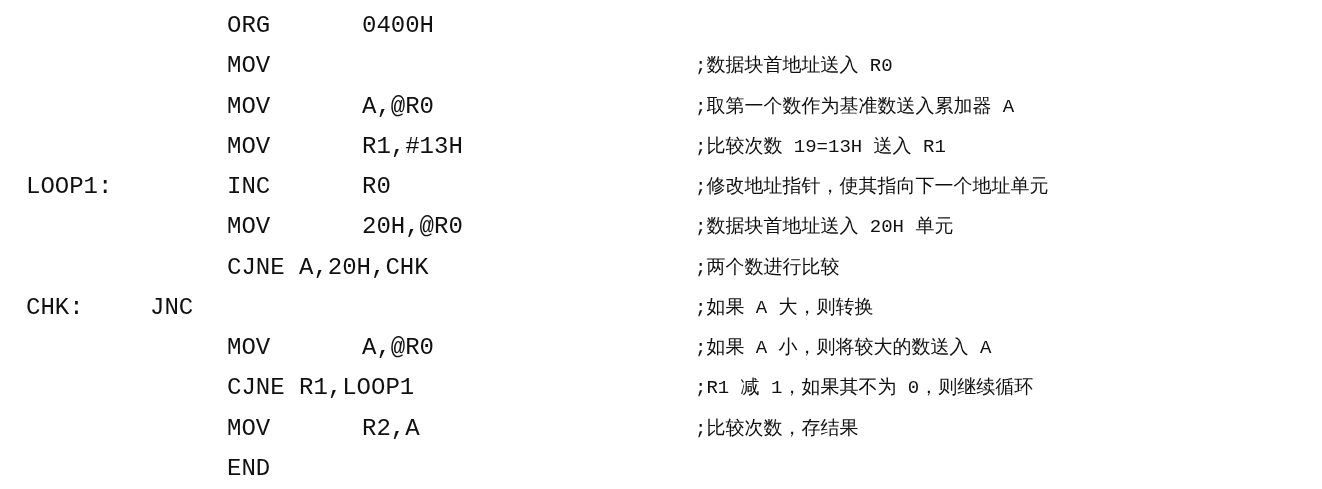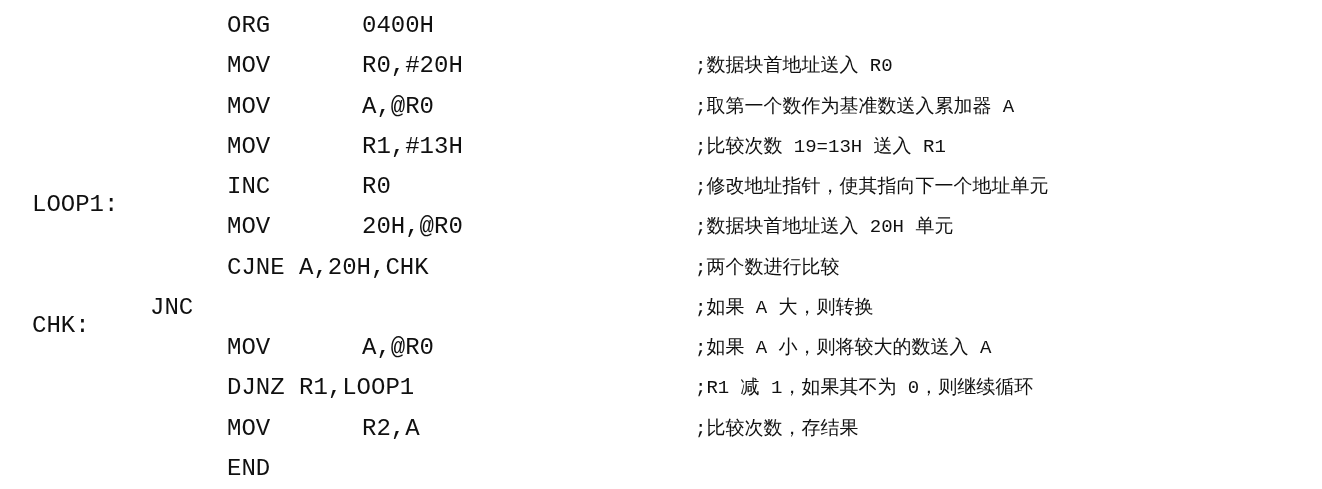--- a/index.html
+++ b/index.html
@@ -25,21 +25,21 @@
   .line {
     position: relative;
     height: 40.25px;
     line-height: 40.25px;
   }
   .line span {
     position: absolute;
     top: 0;
     white-space: pre;
   }
-  .label   { left: 32px; margin-top: 18px; }
+  .label   { left: 26px; }
   .opcode  { left: 227px; }
   .operand { left: 362px; }
   
   .jnc-row .opcode { left: 150px; }
   .comment {
     left: 695px;
     font-size: 19px;
     font-family: "Liberation Mono", "DejaVu Serif", serif;
   }
 </style>
@@ -51,21 +51,20 @@
   <div class="line">
     <span class="label"></span>
     <span class="opcode">ORG</span>
     <span class="operand">0400H</span>
     <span class="comment"></span>
   </div>
 
   <div class="line">
     <span class="label"></span>
     <span class="opcode">MOV</span>
-    <span class="operand">R0,#20H</span>
     <span class="comment">;数据块首地址送入 R0</span>
   </div>
 
   <div class="line">
     <span class="label"></span>
     <span class="opcode">MOV</span>
     <span class="operand">A,@R0</span>
     <span class="comment">;取第一个数作为基准数送入累加器 A</span>
   </div>
 
@@ -104,21 +103,21 @@
   </div>
 
   <div class="line">
     <span class="label"></span>
     <span class="opcode">MOV</span>
     <span class="operand">A,@R0</span>
     <span class="comment">;如果 A 小，则将较大的数送入 A</span>
   </div>
 
   <div class="line">
-    <span class="opcode">DJNZ R1,LOOP1</span>
+    <span class="opcode">CJNE R1,LOOP1</span>
     <span class="operand"></span>
     <span class="comment">;R1 减 1，如果其不为 0，则继续循环</span>
   </div>
 
   <div class="line">
     <span class="label"></span>
     <span class="opcode">MOV</span>
     <span class="operand">R2,A</span>
     <span class="comment">;比较次数，存结果</span>
   </div>

